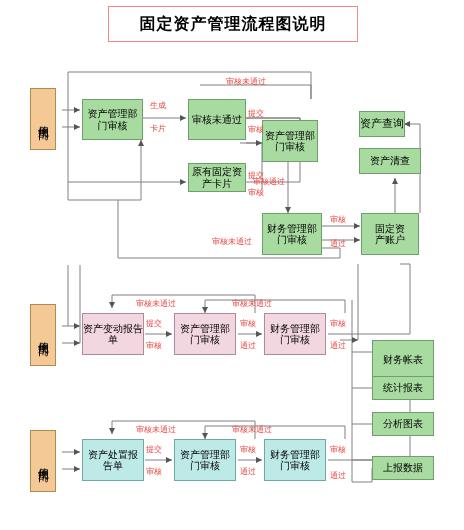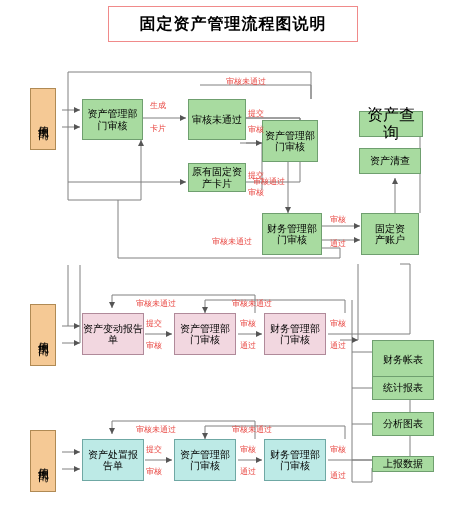--- a/index.html
+++ b/index.html
@@ -157,35 +157,35 @@
   <div class="node" style="left:188px;top:99px;width:58px;height:41px;font-size:10px;padding:2px;">审核未通过</div>
 
   <div class="node" style="left:188px;top:163px;width:58px;height:29px;font-size:10px;padding:2px;">原有固定资产卡片</div>
 
   <div class="node" style="left:262px;top:120px;width:56px;height:42px;font-size:10px;padding:2px;">资产管理部门审核</div>
 
   <div class="node" style="left:262px;top:213px;width:60px;height:42px;font-size:10px;padding:2px;">财务管理部门审核</div>
 
   <div class="node" style="left:361px;top:213px;width:58px;height:42px;font-size:10px;padding:10px;">固定资产账户</div>
 
-  <div class="node" style="left:359px;top:111px;width:64px;height:26px;font-size:16px;">资产查询</div>
+  <div class="node" style="left:359px;top:111px;width:46px;height:26px;font-size:11px;">资产查询</div>
   <div class="node" style="left:359px;top:148px;width:62px;height:26px;font-size:10px;">资产清查</div>
 
   <div class="node pink" style="left:82px;top:313px;width:62px;height:42px;font-size:10px;padding:0;">资产变动报告单</div>
   <div class="node pink" style="left:174px;top:313px;width:62px;height:42px;font-size:10px;padding:2px;">资产管理部门审核</div>
   <div class="node pink" style="left:264px;top:313px;width:62px;height:42px;font-size:10px;padding:2px;">财务管理部门审核</div>
 
   <div class="node cyan" style="left:82px;top:439px;width:62px;height:42px;font-size:10px;padding:2px;">资产处置报告单</div>
   <div class="node cyan" style="left:174px;top:439px;width:62px;height:42px;font-size:10px;padding:2px;">资产管理部门审核</div>
   <div class="node cyan" style="left:264px;top:439px;width:62px;height:42px;font-size:10px;padding:2px;">财务管理部门审核</div>
 
   <div class="node" style="left:372px;top:340px;width:62px;height:40px;font-size:10px;">财务帐表</div>
   <div class="node" style="left:372px;top:376px;width:62px;height:24px;font-size:10px;">统计报表</div>
   <div class="node" style="left:372px;top:412px;width:62px;height:24px;font-size:10px;">分析图表</div>
-  <div class="node" style="left:372px;top:456px;width:62px;height:16px;font-size:10px;">上报数据</div>
+  <div class="node" style="left:372px;top:456px;width:62px;height:24px;font-size:10px;">上报数据</div>
 
   <div class="elabel" style="left:150px;top:102px;font-size:8px;">生成</div>
   <div class="elabel" style="left:150px;top:125px;font-size:8px;">卡片</div>
 
   <div class="elabel" style="left:248px;top:110px;font-size:8px;">提交</div>
   <div class="elabel" style="left:248px;top:126px;font-size:8px;">审核</div>
 
   <div class="elabel" style="left:248px;top:172px;font-size:8px;">提交</div>
   <div class="elabel" style="left:248px;top:189px;font-size:8px;">审核</div>
 

